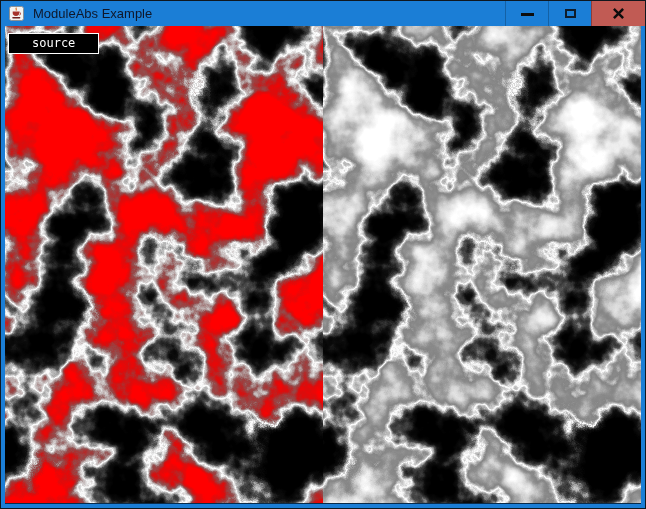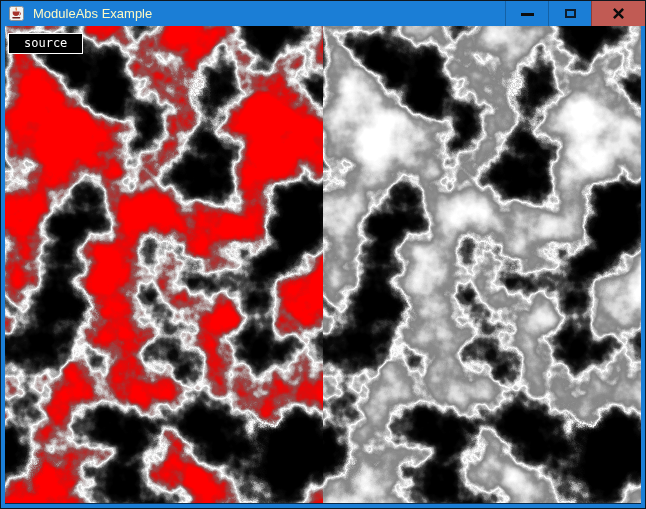--- a/index.html
+++ b/index.html
@@ -30,21 +30,21 @@
     user-select: none;
   }
   .app-icon {
     width: 15px;
     height: 15px;
     margin-left: 8px;
     flex: 0 0 auto;
   }
   .title-text {
     margin-left: 9px;
-    color: #fef9c3;
+    color: #0f172a;
     font-size: 13px;
     line-height: 25px;
     white-space: nowrap;
   }
   .controls {
     margin-left: auto;
     display: flex;
     height: 25px;
   }
   .win-btn {
@@ -99,21 +99,21 @@
   .texture { display: block; }
 
   .panel-label {
     position: absolute;
     background: #000000;
     color: #ffffff;
     border: 1px solid #ffffff;
     font-family: "DejaVu Sans Mono", "Liberation Mono", monospace;
     font-size: 12px;
     line-height: 15px;
-    padding: 2px 15px;
+    padding: 2px 23px;
     white-space: nowrap;
   }
   .label-source { left: 3px; top: 7px; }
   .label-abs    { left: 6px; top: 6px; }
 </style>
 </head>
 <body>
 
 <div class="window">
 

